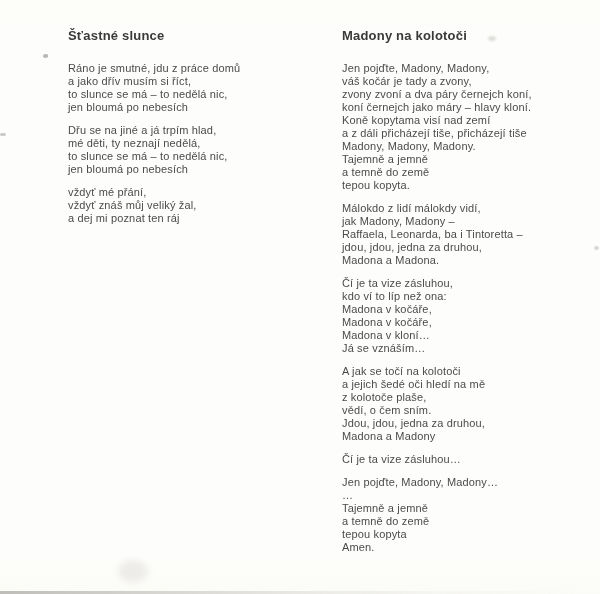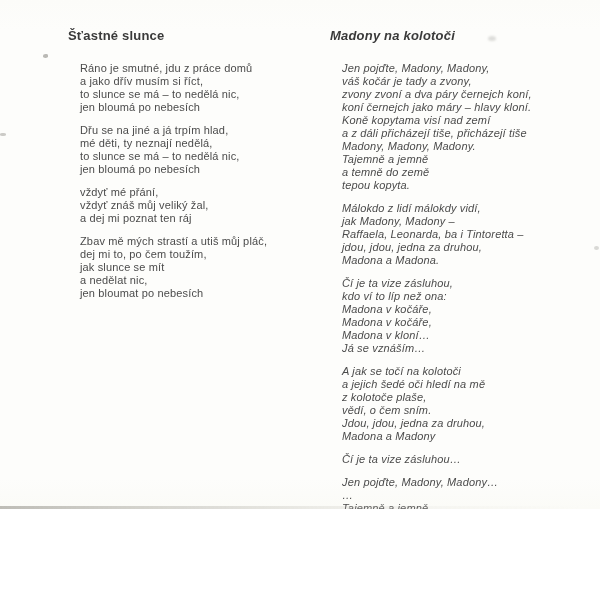--- a/index.html
+++ b/index.html
@@ -3,38 +3,38 @@
 <meta charset="utf-8">
 <style>
   html, body { margin: 0; padding: 0; }
   body {
     width: 600px; height: 594px;
     background: #ffffff;
     font-family: "Liberation Sans", sans-serif;
   }
   .page {
     position: relative;
-    width: 600px; height: 509px;
+    width: 600px; height: 594px;
     background: #fdfdfb;
     background-image: linear-gradient(180deg, #fcfcf9 0%, #fdfdfb 6%, #fdfdfb 94%, #fbfbf7 100%);
     overflow: hidden;
     color: #4a4a4a;
   }
   .column { position: absolute; top: 28px; }
   .column.left  { left: 68px;  width: 252px; }
-  .column.right { left: 330px; width: 244px; font-style: italic; }
+  .column.right { left: 342px; width: 244px; }
   .poem-title {
     margin: 0;
     font-size: 13px;
     font-weight: bold;
     letter-spacing: 0.2px;
     color: #3a3a3a;
   }
   .stanzas { margin-top: 19px; }
-  .stanza { margin: 0 0 10px 12px; }
+  .stanza { margin: 0 0 10px 0; }
   .stanza:last-child { margin-bottom: 0; }
   .line {
     display: block;
     font-size: 11px;
     line-height: 13px;
     letter-spacing: 0.15px;
     color: #4b4b4b;
     white-space: nowrap;
   }
   
@@ -77,27 +77,20 @@
         <div class="stanza">
           <span class="line">Dřu se na jiné a já trpím hlad,</span>
           <span class="line">mé děti, ty neznají nedělá,</span>
           <span class="line">to slunce se má – to nedělá nic,</span>
           <span class="line">jen bloumá po nebesích</span>
         </div>
         <div class="stanza">
           <span class="line">vždyť mé přání,</span>
           <span class="line">vždyť znáš můj veliký žal,</span>
           <span class="line">a dej mi poznat ten ráj</span>
-        </div>
-        <div class="stanza">
-          <span class="line">Zbav mě mých strastí a utiš můj pláč,</span>
-          <span class="line">dej mi to, po čem toužím,</span>
-          <span class="line">jak slunce se mít</span>
-          <span class="line">a nedělat nic,</span>
-          <span class="line">jen bloumat po nebesích</span>
         </div>
       </div>
   </div>
 
   <div class="column right">
     <h2 class="poem-title">Madony na kolotoči</h2>
     <div class="stanzas">
         <div class="stanza">
           <span class="line">Jen pojďte, Madony, Madony,</span>
           <span class="line">váš kočár je tady a zvony,</span>

